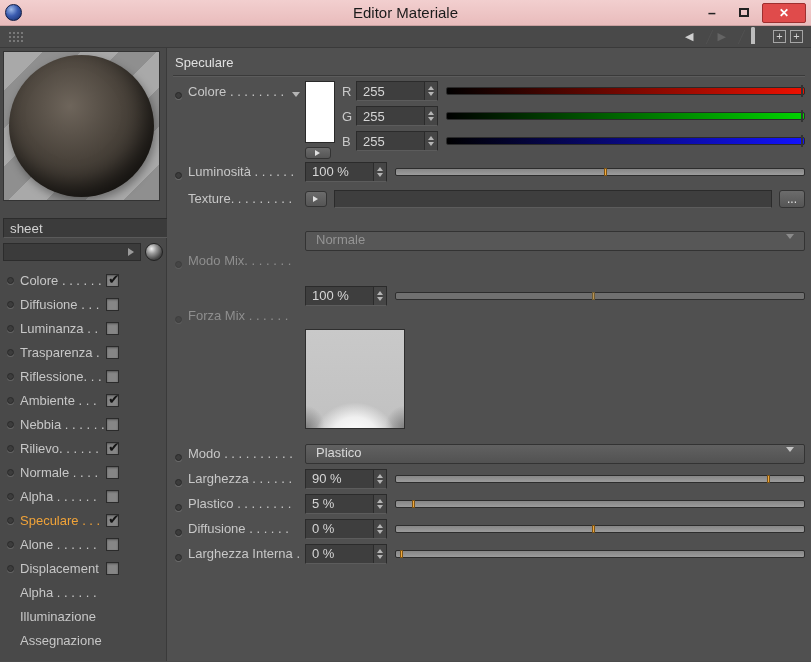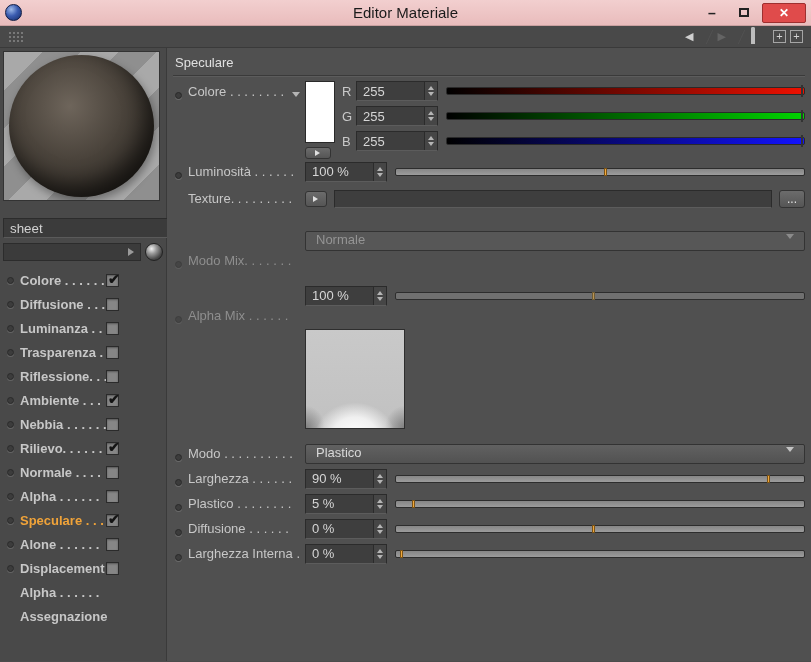--- a/index.html
+++ b/index.html
@@ -53,21 +53,21 @@
             box-shadow:inset -8px -12px 20px rgba(0,0,0,.55), 2px 4px 8px rgba(0,0,0,.35); }
   .name-field { margin-top:17px; height:20px; background:#3b3b3b; border:1px solid #2c2c2c;
                 border-bottom-color:#5a5a5a; padding:0 6px; line-height:18px; color:#d2d2d2; }
   .preset-row { margin-top:5px; display:flex; align-items:center; gap:4px; }
   .preset-field { flex:1; height:18px; background:#3b3b3b; border:1px solid #2c2c2c; position:relative; }
   .preset-arrow { position:absolute; right:2px; top:4px; width:0; height:0;
                   border:4px solid transparent; border-left:6px solid #9a9a9a; }
   .eye-ball { width:18px; height:18px; flex:none; border-radius:50%; border:1px solid #222;
               background:radial-gradient(circle at 35% 30%, #f0f0f0 0%, #9a9a9a 32%, #4a4a4a 68%, #222 100%); }
 
-  .channel-list { margin-top:7px;font-weight:bold; }
+  .channel-list { margin-top:7px; }
   .ch-row { height:24px; display:flex; align-items:center; position:relative; padding-left:4px; cursor:default; }
   .pdot { width:7px; height:7px; border-radius:50%; background:#3c3c3c; border:1px solid #292929;
           box-shadow:0 1px 0 rgba(255,255,255,.15); margin-right:6px; flex:none; }
   .ch-label { white-space:nowrap; color:#c7c7c7; }
   .ch-label.selected { color:#f0a339;text-align:right; }
   .cb { position:absolute; left:103px; width:13px; height:13px; background:#868686;
         border:1px solid #2b2b2b; box-shadow:inset 0 1px 2px rgba(0,0,0,.35); }
   .cb.checked::after { content:"✔"; position:absolute; left:1px; top:-4px; font-size:14px; color:#141414; }
 
   
@@ -251,20 +251,24 @@
             <span class="pdot"></span>
             <span class="ch-label">Displacement</span>
             <span class="cb"></span>
           </div>
           <div class="ch-row">
             <span class="dot-space"></span>
             <span class="ch-label">Alpha . . . . . .</span>
           </div>
           <div class="ch-row">
             <span class="dot-space"></span>
+            <span class="ch-label">Illuminazione</span>
+          </div>
+          <div class="ch-row">
+            <span class="dot-space"></span>
             <span class="ch-label">Assegnazione</span>
           </div>
         </div>
     </div>
 
     <div class="main">
       <div class="section-hdr">
         <div class="section-title">Speculare</div>
       </div>
 
@@ -347,21 +351,21 @@
         </div>
         <span class="dropdown disabled">
             <span>Normale</span>
             <span class="chev"></span>
           </span>
       </div>
 
       <div class="row disabled">
         <div class="param">
           <span class="pdot"></span>
-          <span class="plabel">Alpha Mix . . . . . .</span>
+          <span class="plabel">Forza Mix . . . . . .</span>
         </div>
         <span class="nfield">
             <input disabled="" value="100 %" style="">
             <span class="spin"></span>
           </span>
         <span class="slider">
             <span class="handle" style="left: 48%;"></span>
           </span>
       </div>
 

